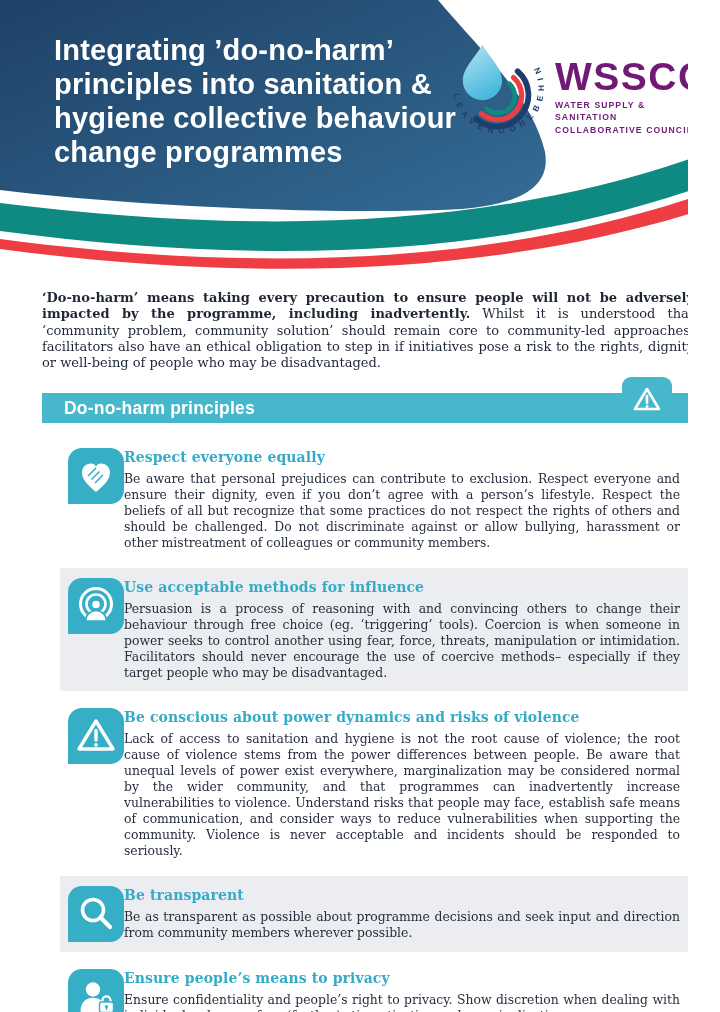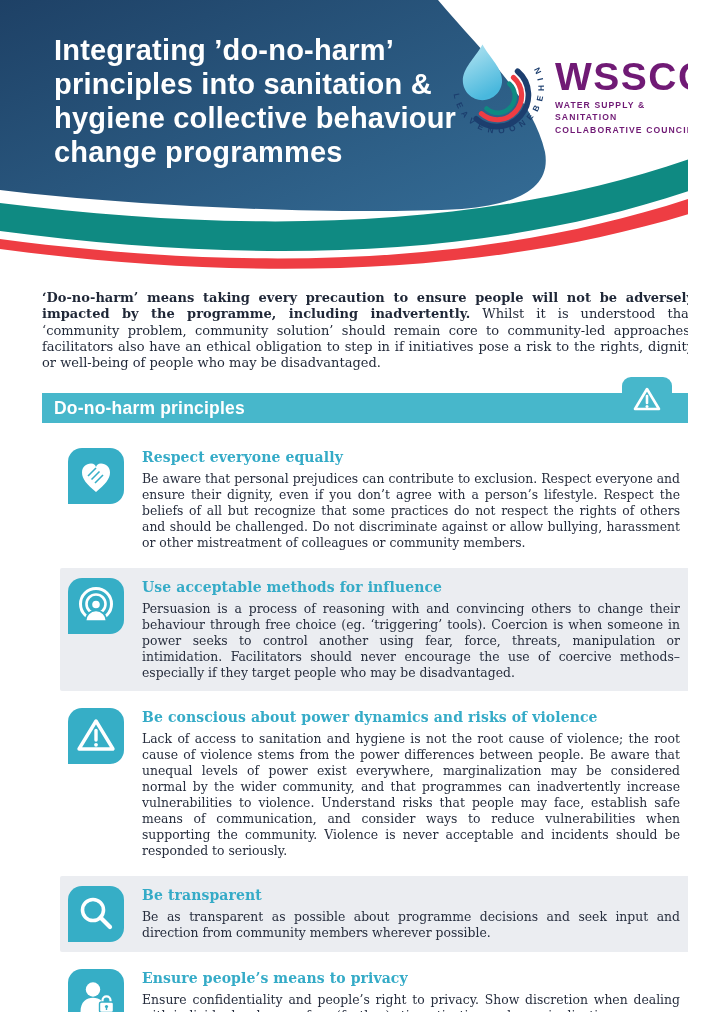--- a/index.html
+++ b/index.html
@@ -30,31 +30,31 @@
     font-size:13px; line-height:16.3px; color:#1f2737;
   }
   .intro .lead { font-weight:bold; }
   
   .section-bar {
     position:relative; margin:22px 24px 0 42px; height:30px;
     background:#47b7cb;
   }
   .section-bar .bar-label {
     font-family:"Liberation Sans", sans-serif; font-weight:bold;
-    color:#ffffff; font-size:17.5px; line-height:30px; padding-left:12px;
+    color:#ffffff; font-size:17.5px; line-height:30px; padding-left:22px;
     letter-spacing:0.2px;
   }
   .warn-tab {
     position:absolute; right:24px; top:-16px; width:50px; height:46px;
     background:#47b7cb; border-radius:9px 9px 0 0;
     display:flex; justify-content:center; align-items:flex-start; padding-top:7px;
   }
   
   .rows { margin:15px 24px 0 60px; width:636px; }
-  .row { display:flex; gap:18px; padding:10px 16px 10px 8px; }
+  .row { display:flex; padding:10px 16px 10px 8px; }
   .row + .row { margin-top:7px; }
   .row.alt { background:#ebedf1; border-radius:2px; }
   .icon-badge {
     flex:none; width:56px; height:56px; background:#36aec6;
     border-radius:14px 14px 14px 0;
     display:flex; align-items:center; justify-content:center;
   }
   .row-text { flex:1; }
   .row-text h3 {
     font-size:14px; font-weight:bold; color:#35abc7;

